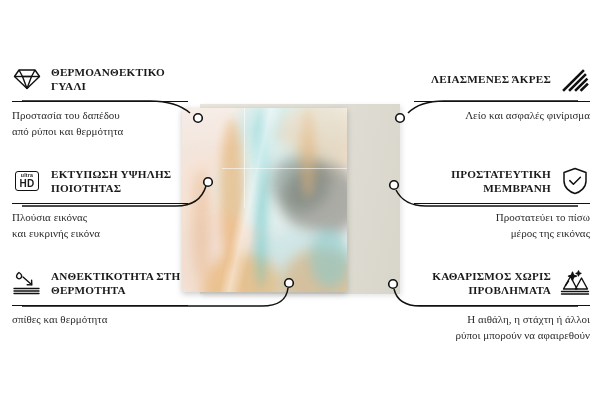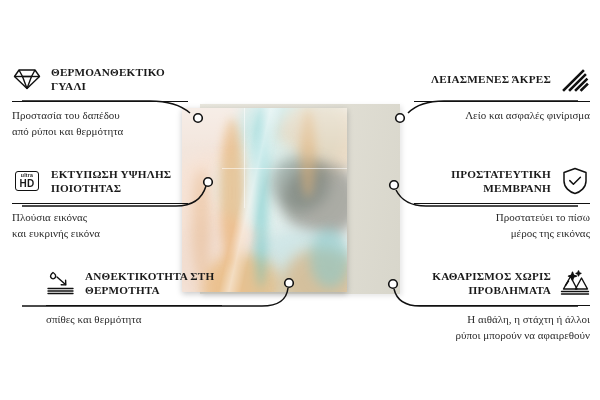--- a/index.html
+++ b/index.html
@@ -41,21 +41,21 @@
   .fhead{display:flex;align-items:center;gap:9px;min-height:34px;}
   .feat.right .fhead{flex-direction:row-reverse;}
   .ficon{width:30px;height:30px;flex:0 0 30px;display:flex;align-items:center;justify-content:center;}
   .ftitle{
     font-size:11.2px;font-weight:700;letter-spacing:.2px;line-height:1.28;
     text-transform:uppercase;
   }
   .rule{height:1px;background:#111;margin:5px 0 6px;}
   .fbody{font-size:11px;line-height:1.45;color:#2b2b2b;}
 
-  .f-tl{top:62px;}  .f-ml{top:164px;} .f-bl{top:266px;margin-left:34px;}
+  .f-tl{top:62px;}  .f-ml{top:164px;} .f-bl{top:266px;}
   .f-tr{top:62px;}  .f-mr{top:164px;} .f-br{top:266px;}
 
   .ultrahd{
     border:1.6px solid #111;border-radius:3px;padding:1px 3px;
     font-family:"Liberation Sans","DejaVu Sans",sans-serif;
     line-height:1;text-align:center;
   }
   .ultrahd b{display:block;font-size:5.2px;letter-spacing:.2px;font-weight:700;}
   .ultrahd s{display:block;font-size:10px;font-weight:700;text-decoration:none;letter-spacing:.3px;}
 

